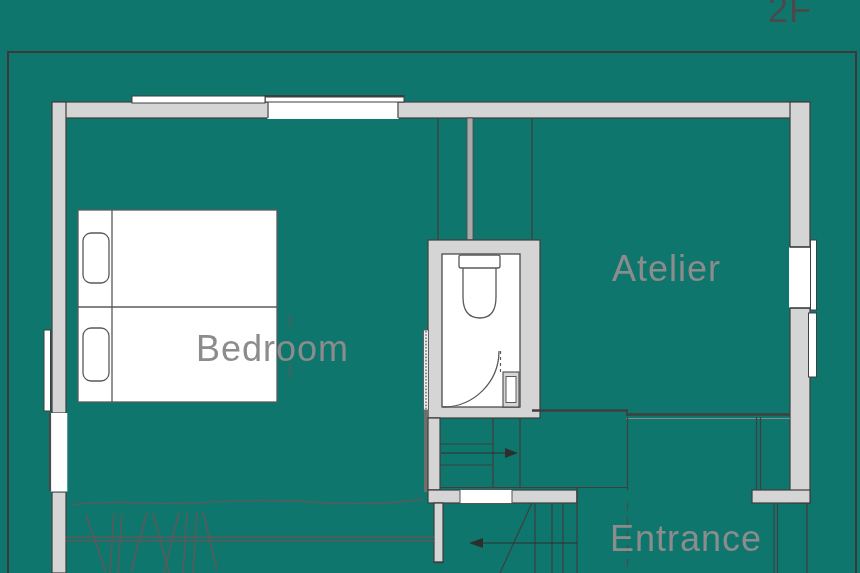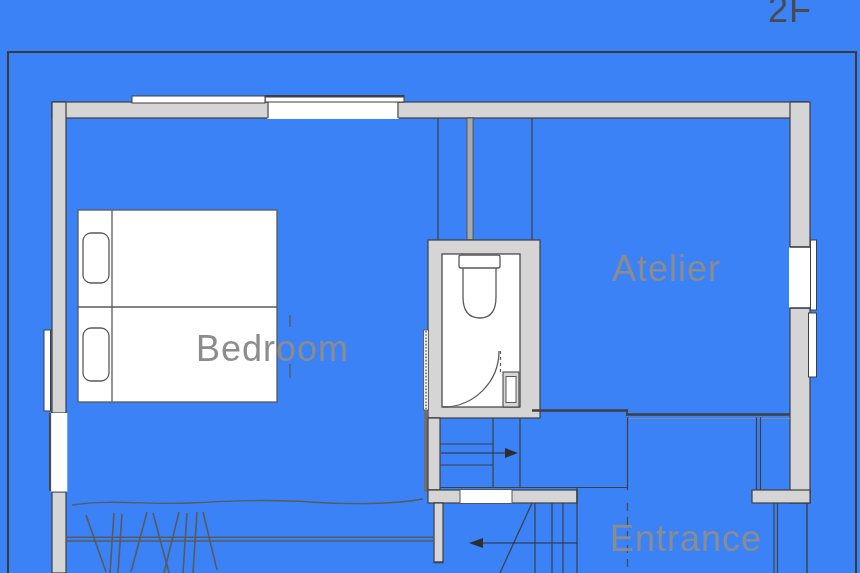--- a/index.html
+++ b/index.html
@@ -1,16 +1,16 @@
 <!DOCTYPE html>
 <html><head>
 <meta charset="utf-8">
 <style>
   html,body{margin:0;padding:0;background:#ffffff;}
-  .stage{position:relative;width:860px;height:573px;background:#3b82f6;overflow:hidden;
+  .stage{position:relative;width:860px;height:573px;background:#0f766e;overflow:hidden;
          font-family:"Liberation Sans", sans-serif;}
   svg{position:absolute;left:0;top:0;}
   text{font-family:"Liberation Sans", sans-serif;}
   .room-label{fill:#8c8c8c;font-size:36px;letter-spacing:1px;}
   .floor-label{fill:#4a4a4a;font-size:36px;letter-spacing:1px;}
   .wall{fill:#d5d5d5;stroke:#3f3f3f;stroke-width:1.2;}
   .wallthin{fill:#a9a9a9;stroke:#4a4a4a;stroke-width:0.8;}
   .hole{fill:#ffffff;stroke:#3f3f3f;stroke-width:1.2;}
   .opening{fill:#ffffff;stroke:none;}
   .frame{fill:#ffffff;stroke:#3f3f3f;stroke-width:1;}

